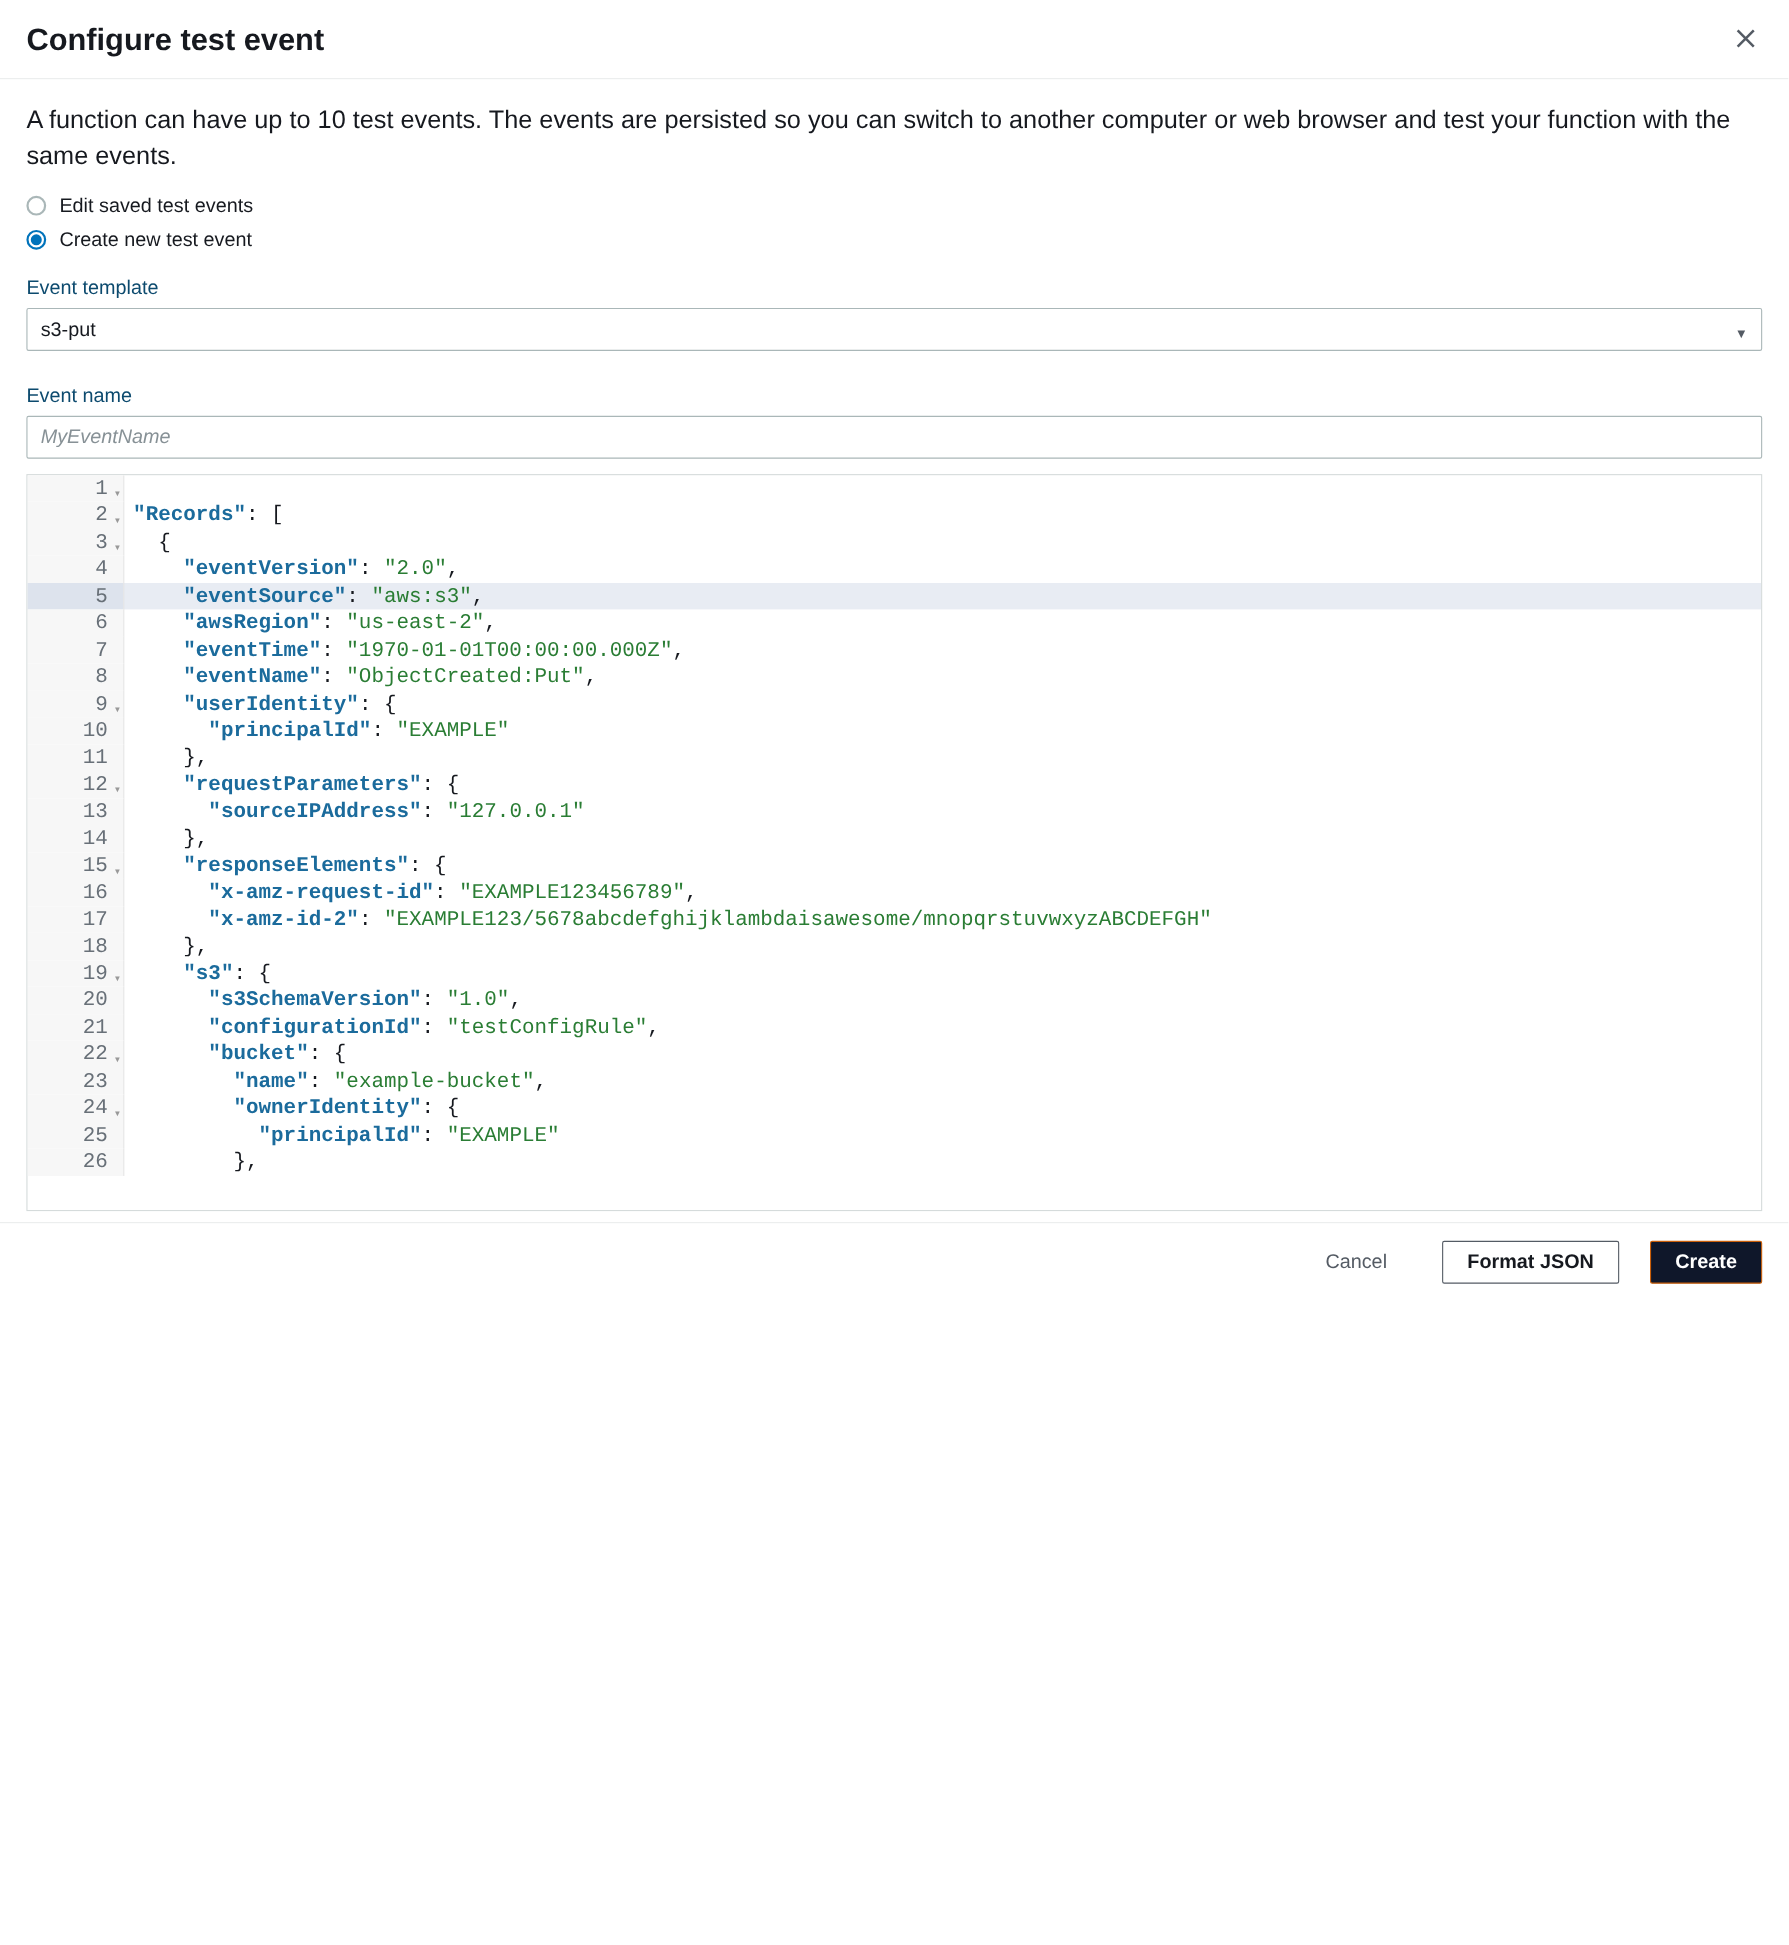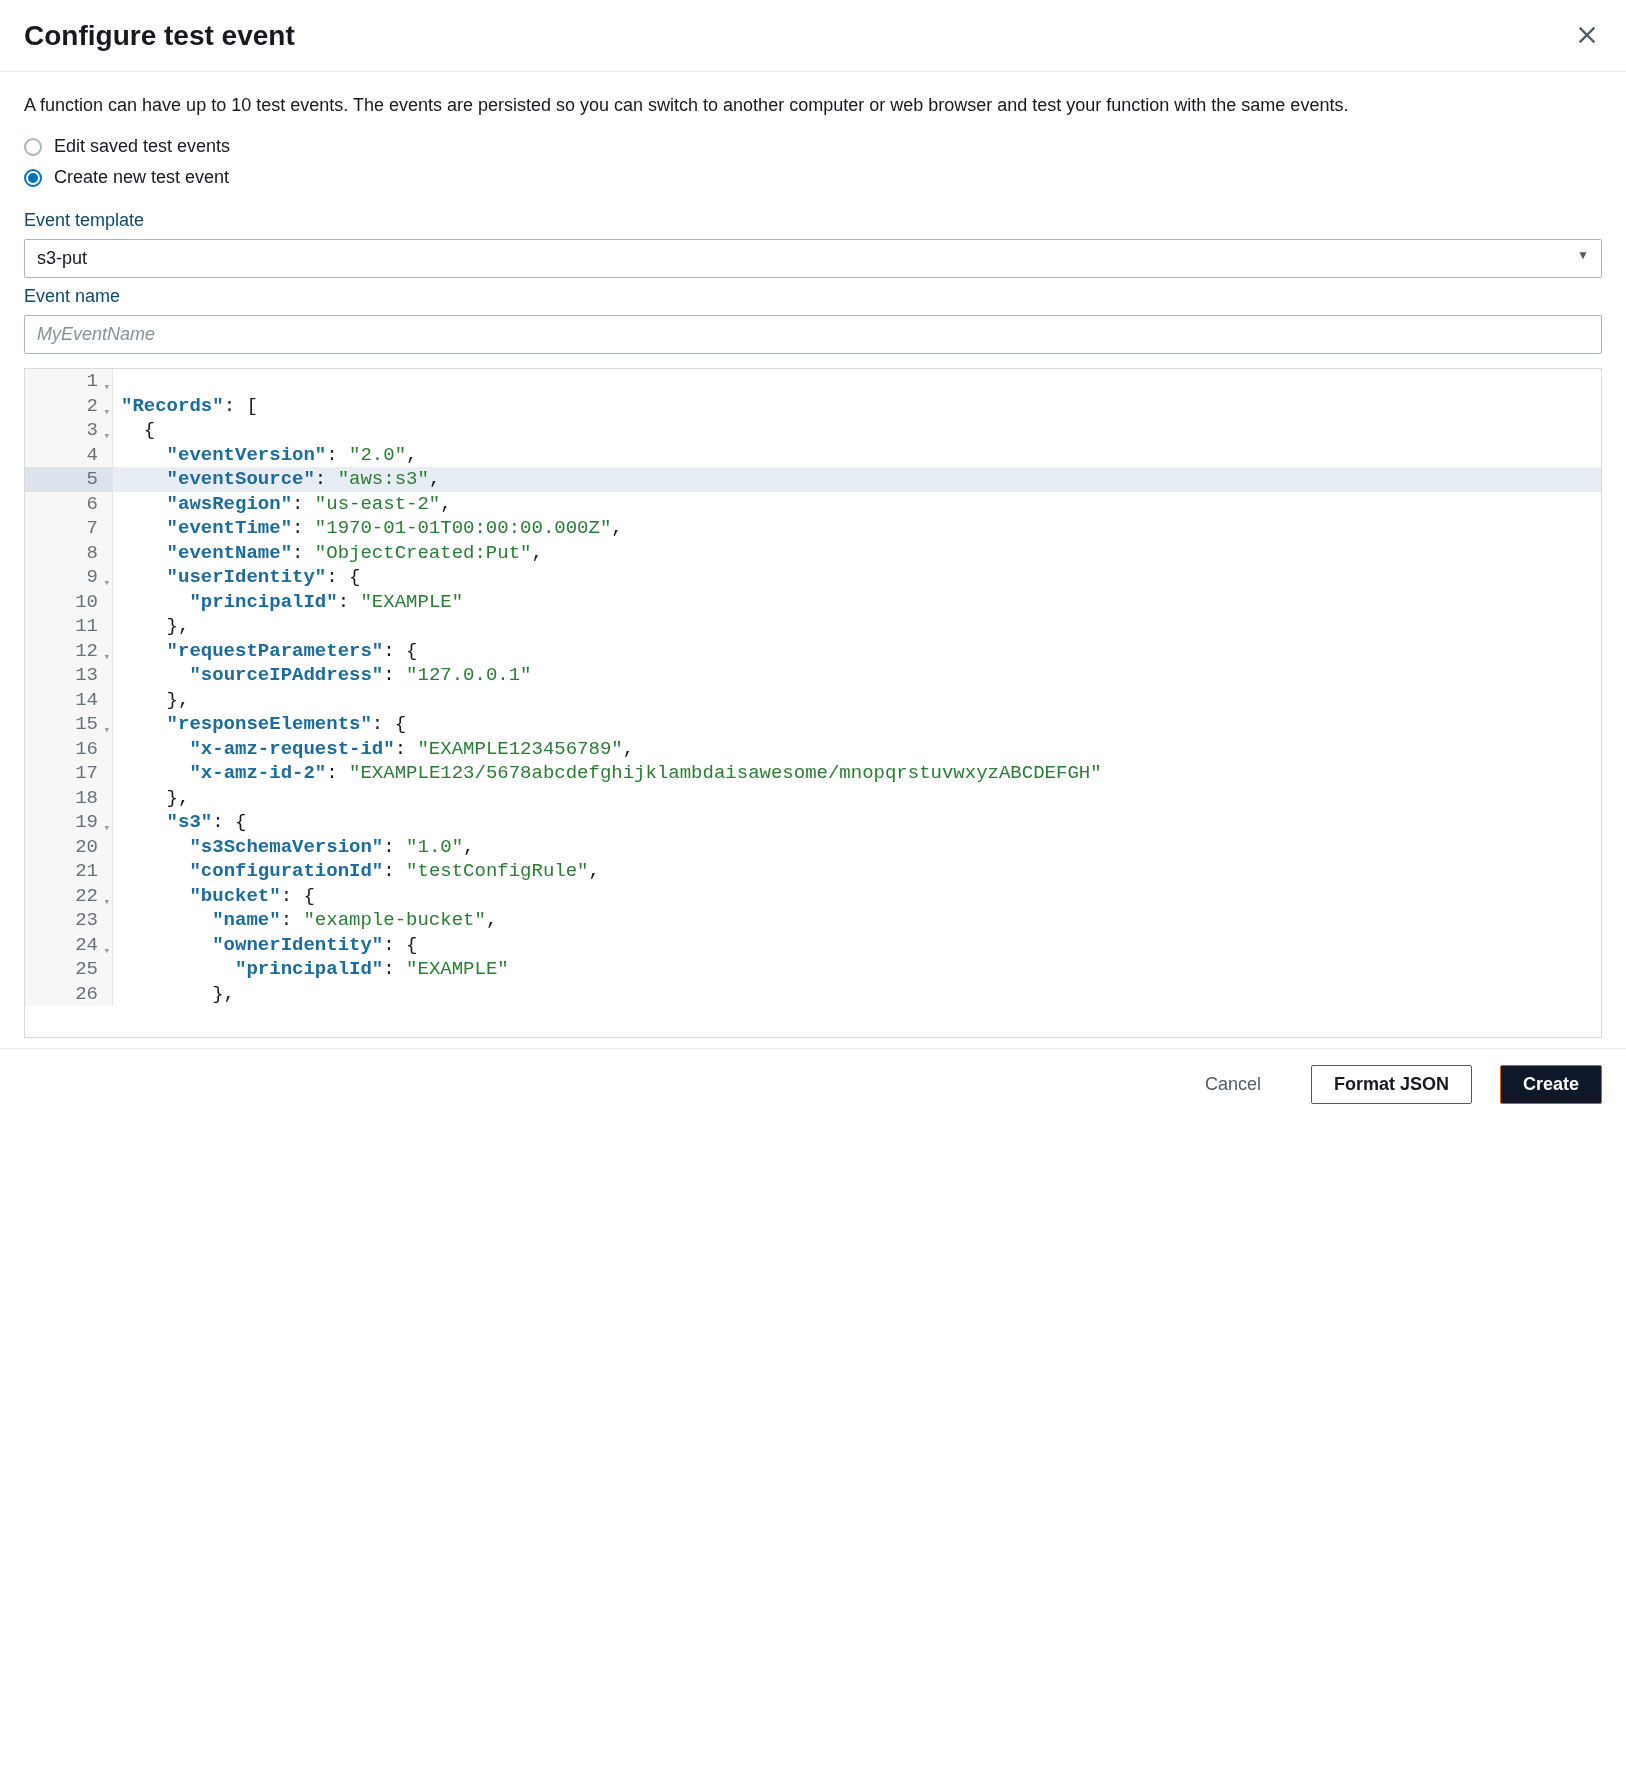--- a/index.html
+++ b/index.html
@@ -24,21 +24,21 @@
     .close-btn {
       background: none;
       border: none;
       cursor: pointer;
       padding: 4px;
       color: #545b64;
     }
     .close-btn svg { width: 22px; height: 22px; }
     .modal-body { padding: 20px 24px 10px 24px; }
     .intro-text {
-      font-size: 18px;
+      font-size: 23px;
       line-height: 1.45;
       color: #16191f;
       margin-bottom: 18px;
     }
     .radio-group { margin-bottom: 22px; }
     .radio-row {
       display: flex;
       align-items: center;
       gap: 12px;
       margin-bottom: 10px;
@@ -63,26 +63,26 @@
       font-size: 18px;
       color: #0c4a6e;
       margin-bottom: 8px;
       display: block;
     }
     .select-wrap {
       border: 1px solid #aab7b8;
       border-radius: 2px;
       background: #fff;
       display: flex;
-      align-items: flex-start;
+      align-items: flex-end;
       justify-content: space-between;
       padding: 8px 12px;
       font-size: 18px;
       cursor: pointer;
-      margin-bottom: 8px;
+      margin-bottom: 30px;
     }
     .select-arrow { color: #545b64; font-size: 12px; }
     .text-input {
       width: 100%;
       border: 1px solid #aab7b8;
       border-radius: 2px;
       padding: 8px 12px;
       font-size: 18px;
       color: #687078;
       margin-bottom: 14px;

